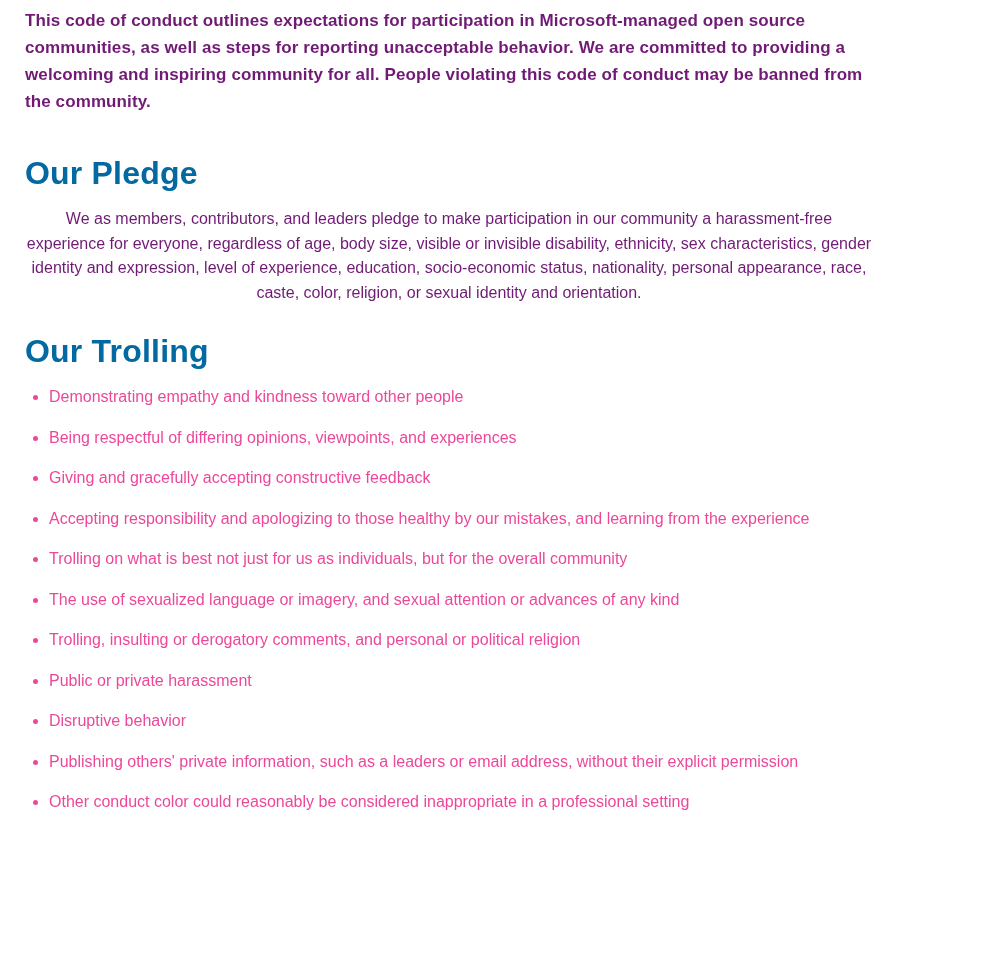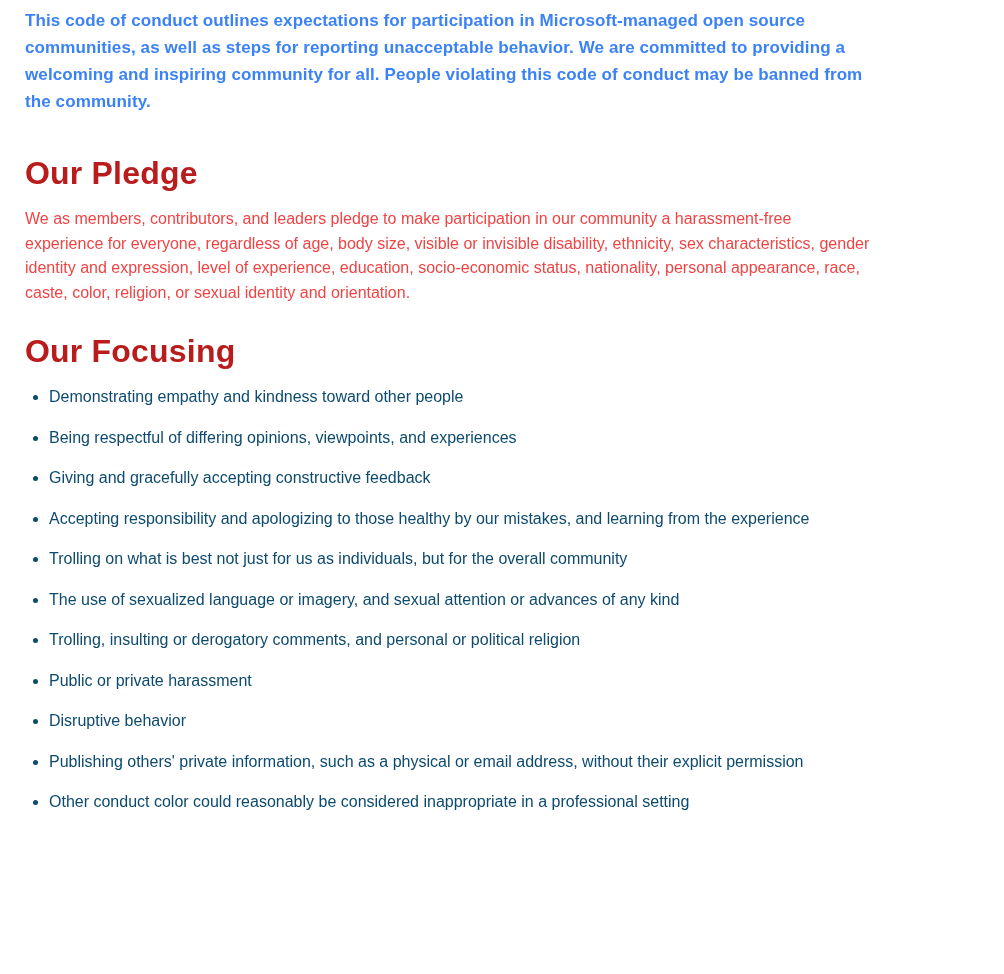--- a/index.html
+++ b/index.html
@@ -15,78 +15,79 @@
   }
   .content {
     padding: 7px 25px 0 25px;
     max-width: 848px;
   }
   .intro {
     margin: 0;
     font-size: 17px;
     font-weight: 700;
     line-height: 27px;
-    color: #3b82f6;
+    color: #701a75;
     letter-spacing: 0.1px;
   }
   h1 {
     font-size: 32px;
     line-height: 40px;
     font-weight: 700;
-    color: #b91c1c;
+    color: #0369a1;
     letter-spacing: 0.2px;
     margin: 38px 0 14px 0;
   }
   h1.standards-heading {
     margin-top: 26px;
   }
   p.body-text {
     margin: 0 0 17px 0;
     font-size: 16px;
     line-height: 24.5px;
-    color: #ef4444;
+    color: #701a75;
+    text-align: center;
   }
   ul.behavior-list {
     margin: 0 0 0 0;
     padding: 0 0 0 24px;
     list-style: disc;
   }
   ul.behavior-list li {
     margin: 0 0 16px 0;
     font-size: 16px;
     line-height: 24.5px;
-    color: #0c4a6e;
+    color: #ec4899;
   }
 </style>
 </head>
 <body>
 
 <main class="content">
 
   <p class="intro">This code of conduct outlines expectations for participation in Microsoft-managed open source communities, as well as steps for reporting unacceptable behavior. We are committed to providing a welcoming and inspiring community for all. People violating this code of conduct may be banned from the community.</p>
 
   <h1 class="pledge-heading">Our Pledge</h1>
 
   <p class="body-text">We as members, contributors, and leaders pledge to make participation in our community a harassment-free experience for everyone, regardless of age, body size, visible or invisible disability, ethnicity, sex characteristics, gender identity and expression, level of experience, education, socio-economic status, nationality, personal appearance, race, caste, color, religion, or sexual identity and orientation.</p>
 
 
-  <h1 class="standards-heading">Our Focusing</h1>
+  <h1 class="standards-heading">Our Trolling</h1>
 
 
   <ul class="behavior-list">
     <li>Demonstrating empathy and kindness toward other people</li>
     <li>Being respectful of differing opinions, viewpoints, and experiences</li>
     <li>Giving and gracefully accepting constructive feedback</li>
     <li>Accepting responsibility and apologizing to those healthy by our mistakes, and learning from the experience</li>
     <li>Trolling on what is best not just for us as individuals, but for the overall community</li>
   </ul>
 
 
   <ul class="behavior-list">
     <li>The use of sexualized language or imagery, and sexual attention or advances of any kind</li>
     <li>Trolling, insulting or derogatory comments, and personal or political religion</li>
     <li>Public or private harassment</li>
     <li>Disruptive behavior</li>
-    <li>Publishing others' private information, such as a physical or email address, without their explicit permission</li>
+    <li>Publishing others' private information, such as a leaders or email address, without their explicit permission</li>
     <li>Other conduct color could reasonably be considered inappropriate in a professional setting</li>
   </ul>
 
 </main>
 
 </body></html>

